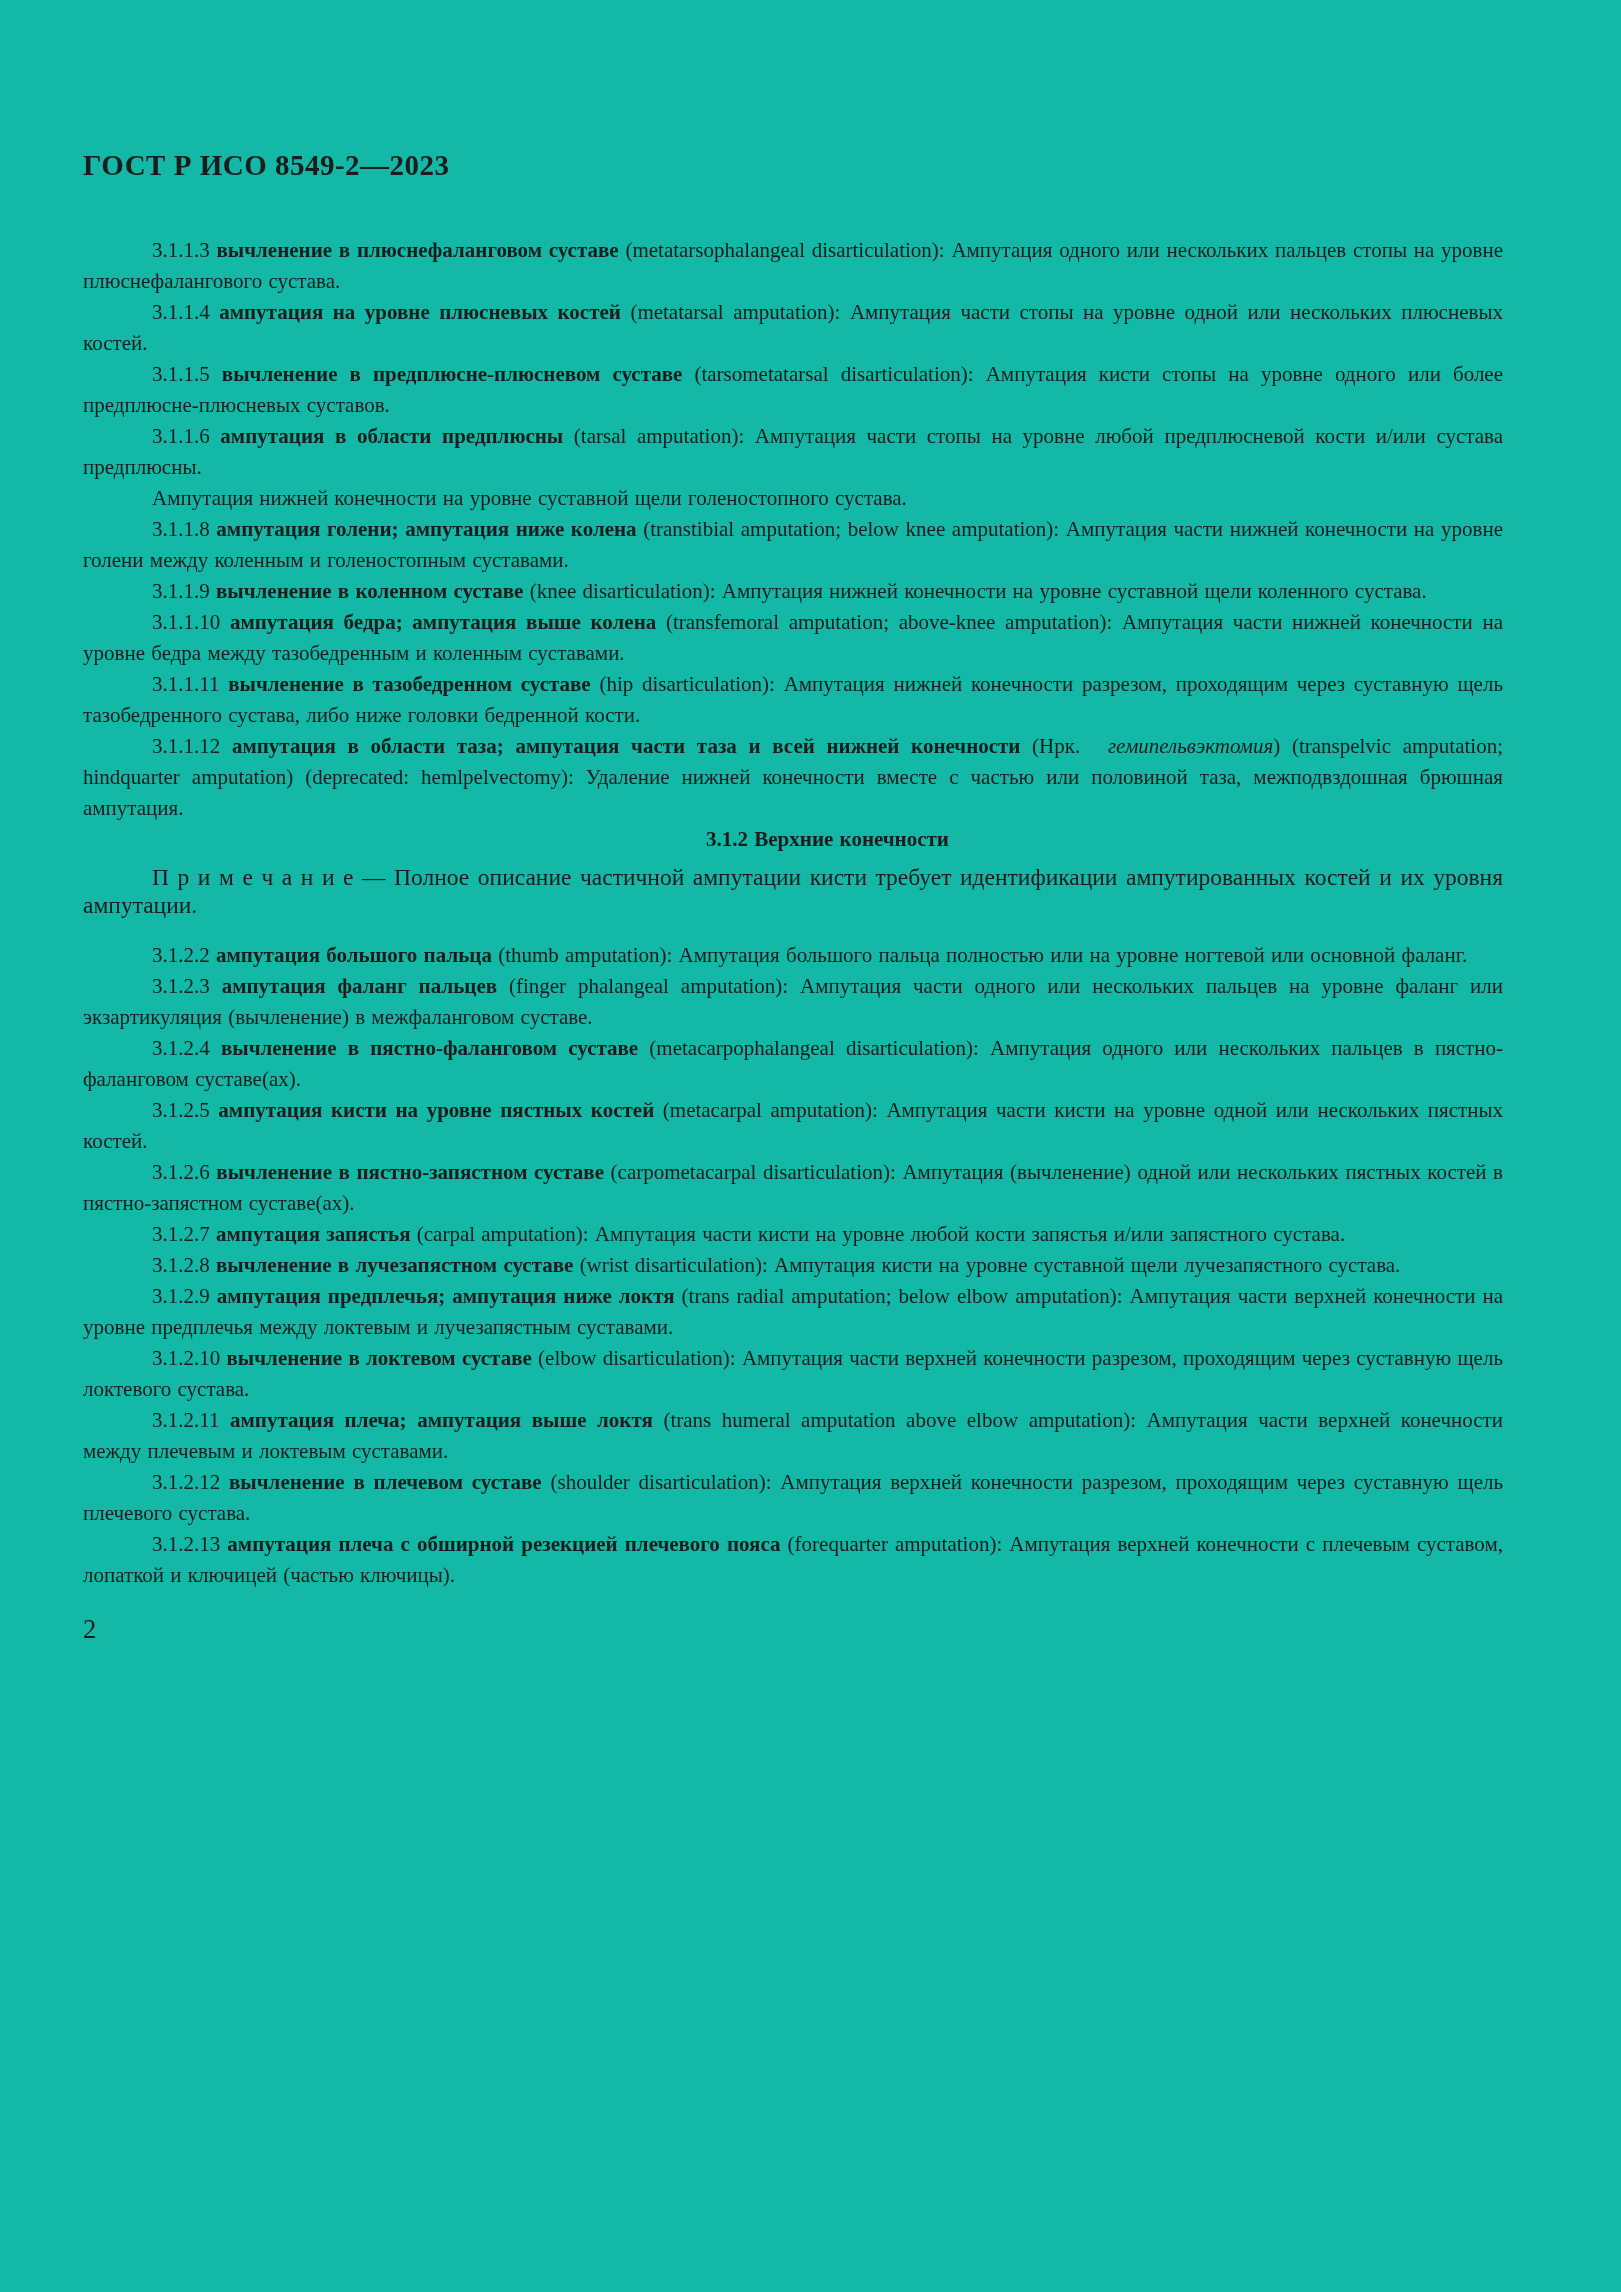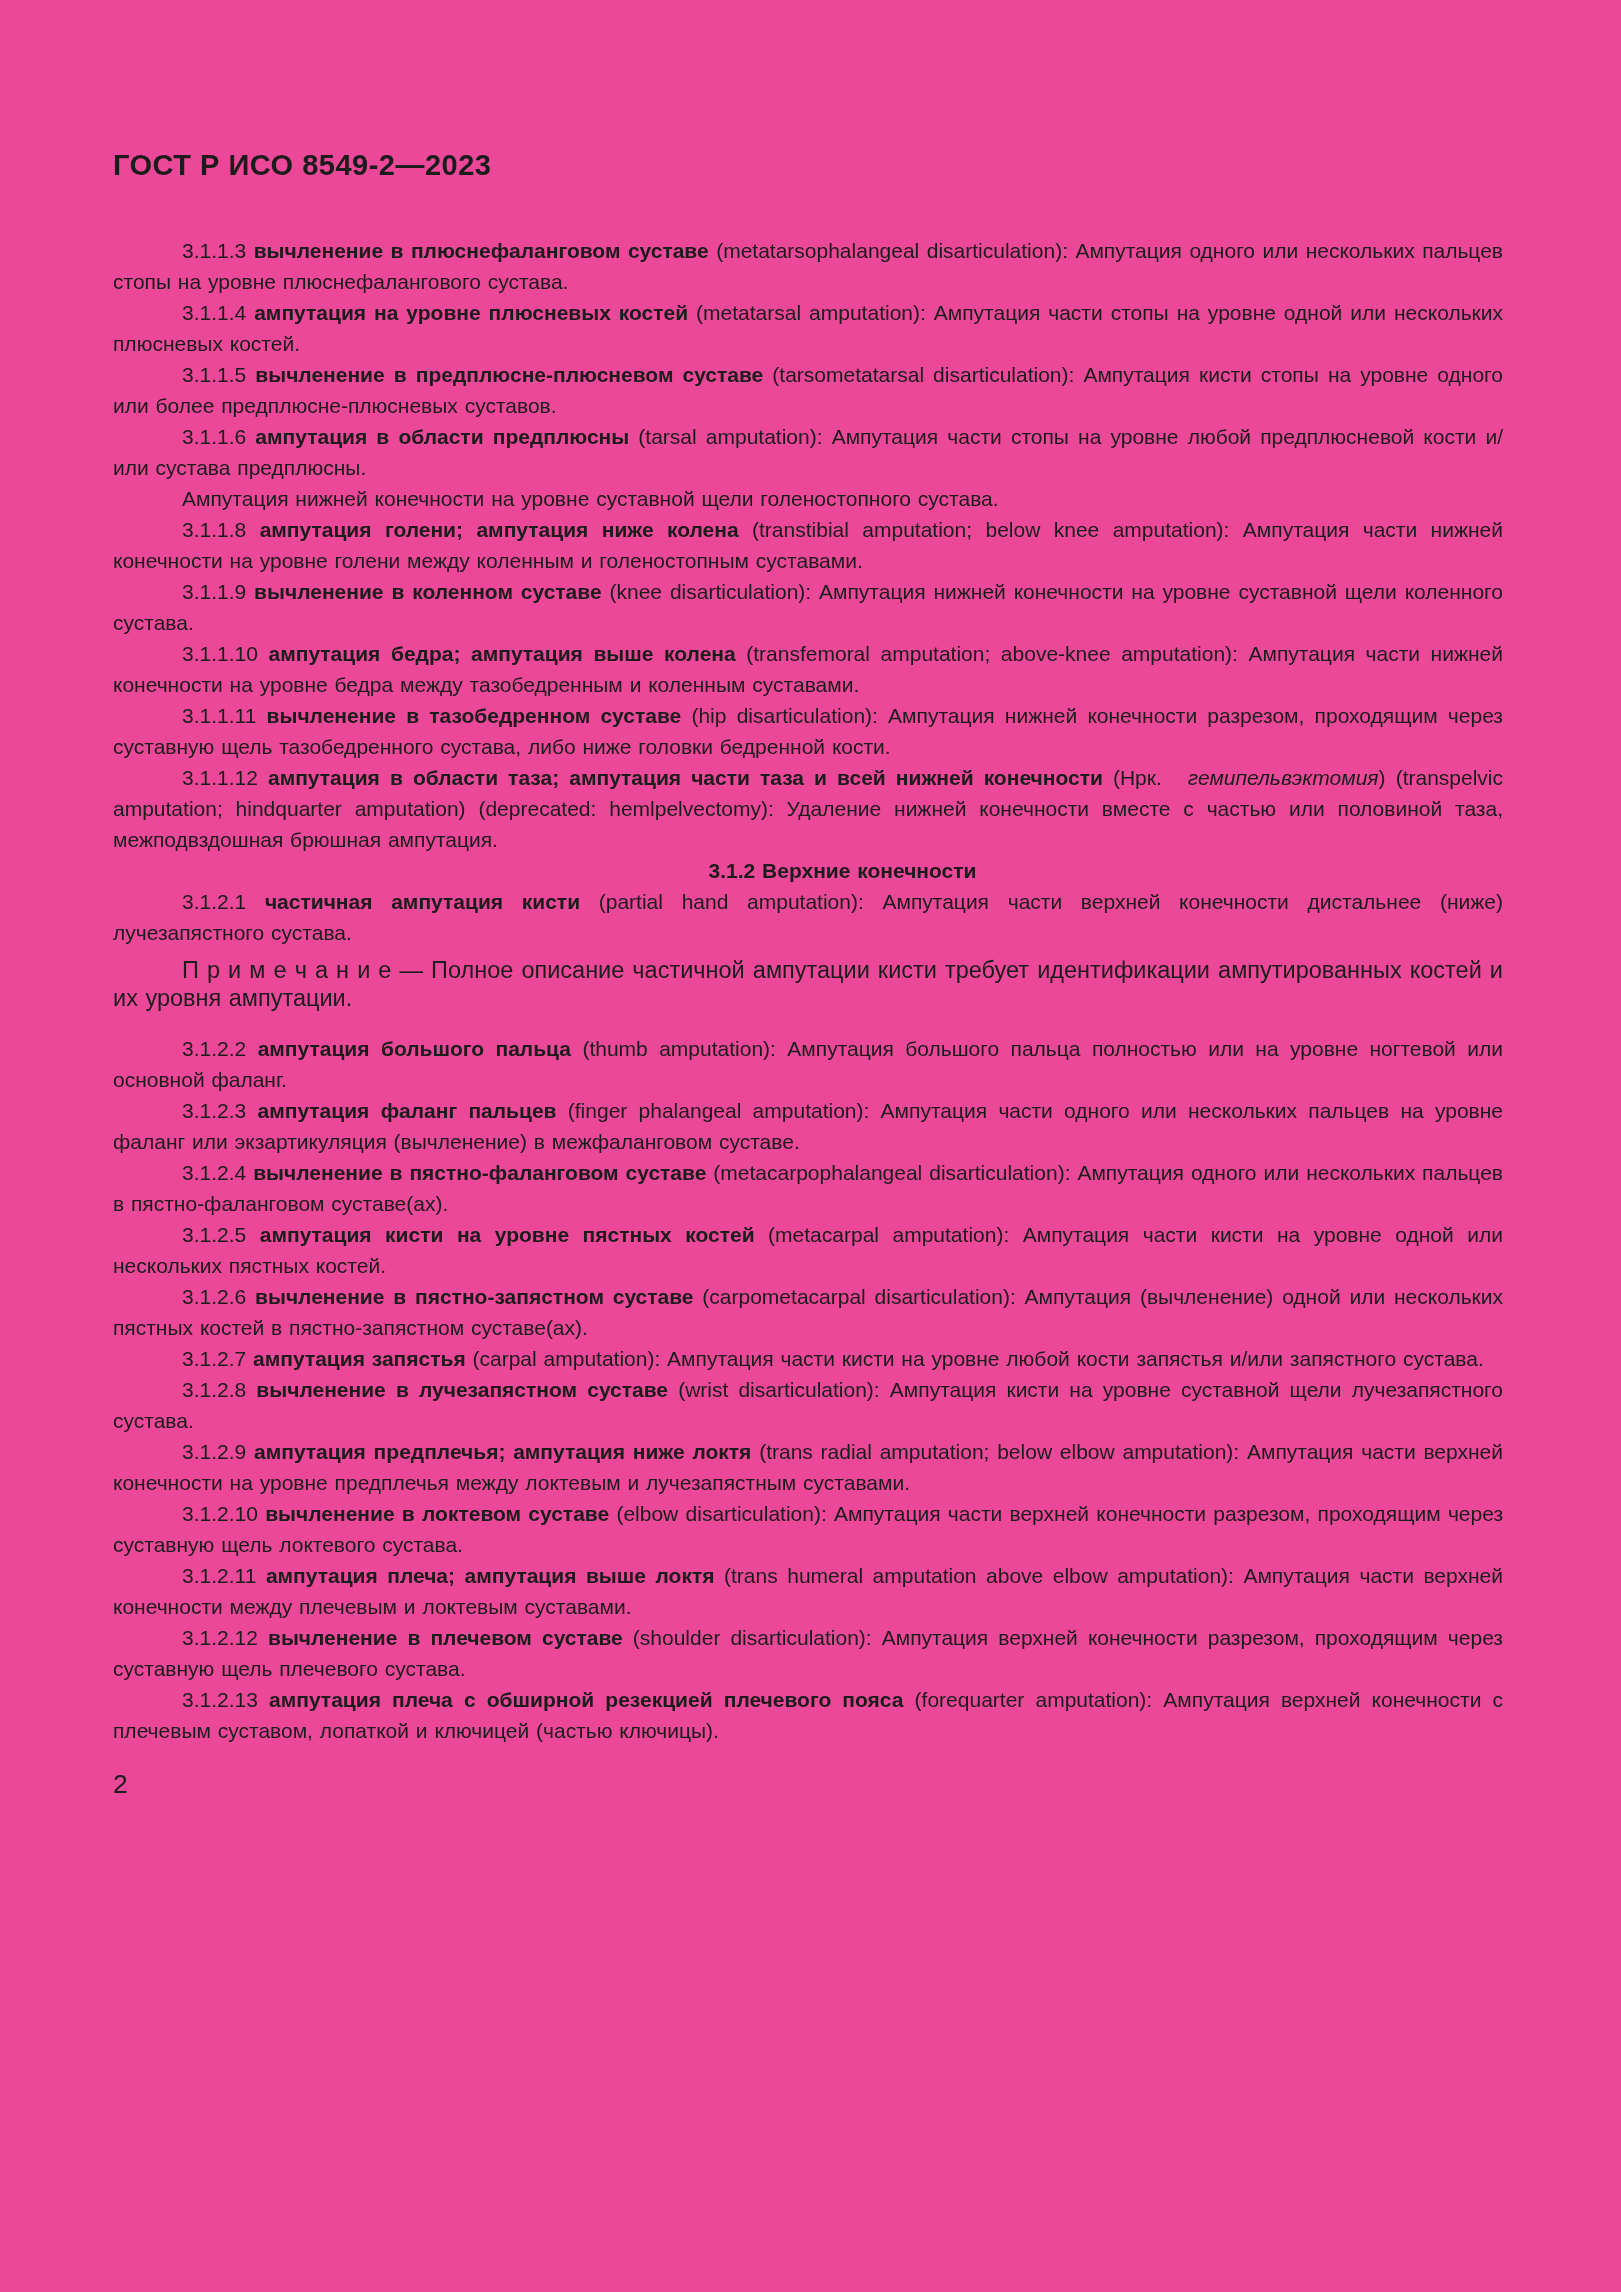--- a/index.html
+++ b/index.html
@@ -4,24 +4,24 @@
 <style>
   html, body {
     margin: 0;
     padding: 0;
     background: #ffffff;
   }
   .page {
     position: relative;
     width: 1621px;
     height: 2293px;
-    background: #ec4899;
+    background: #14b8a6;
     box-sizing: border-box;
-    padding: 149px 118px 0 113px;
-    font-family: Liberation Sans, sans-serif;
+    padding: 149px 118px 0 83px;
+    font-family: Liberation Serif, serif;
     color: #1c1c1c;
     overflow: hidden;
   }
   .doc-header {
     font-weight: bold;
     font-size: 29px;
     line-height: 33px;
     letter-spacing: 0.5px;
     margin: 0 0 53px 0;
   }
@@ -64,21 +64,20 @@
       <p class="entry"><span>3.1.1.4 </span><span class="bold">ампутация на уровне плюсневых костей</span><span> (metatarsal amputation): Ампутация части стопы на уровне одной или нескольких плюсневых костей.</span></p>
       <p class="entry"><span>3.1.1.5 </span><span class="bold">вычленение в предплюсне-плюсневом суставе</span><span> (tarsometatarsal disarticulation): Ампутация кисти стопы на уровне одного или более предплюсне-плюсневых суставов.</span></p>
       <p class="entry"><span>3.1.1.6 </span><span class="bold">ампутация в области предплюсны</span><span> (tarsal amputation): Ампутация части стопы на уровне любой предплюсневой кости и/или сустава предплюсны.</span></p>
       <p class="entry"><span>Ампутация нижней конечности на уровне суставной щели голеностопного сустава.</span></p>
       <p class="entry"><span>3.1.1.8 </span><span class="bold">ампутация голени; ампутация ниже колена</span><span> (transtibial amputation; below knee amputation): Ампутация части нижней конечности на уровне голени между коленным и голеностопным суставами.</span></p>
       <p class="entry"><span>3.1.1.9 </span><span class="bold">вычленение в коленном суставе</span><span> (knee disarticulation): Ампутация нижней конечности на уровне суставной щели коленного сустава.</span></p>
       <p class="entry"><span>3.1.1.10 </span><span class="bold">ампутация бедра; ампутация выше колена</span><span> (transfemoral amputation; above-knee amputation): Ампутация части нижней конечности на уровне бедра между тазобедренным и коленным суставами.</span></p>
       <p class="entry"><span>3.1.1.11 </span><span class="bold">вычленение в тазобедренном суставе</span><span> (hip disarticulation): Ампутация нижней конечности разрезом, проходящим через суставную щель тазобедренного сустава, либо ниже головки бедренной кости.</span></p>
       <p class="entry"><span>3.1.1.12 </span><span class="bold">ампутация в области таза; ампутация части таза и всей нижней конечности</span><span> (Нрк. </span><span class="italic">гемипельвэктомия</span><span>) (transpelvic amputation; hindquarter amputation) (deprecated: hemlpelvectomy): Удаление нижней конечности вместе с частью или половиной таза, межподвздошная брюшная ампутация.</span></p>
       <p class="heading"><span class="bold">3.1.2 Верхние конечности</span></p>
-      <p class="entry"><span>3.1.2.1 </span><span class="bold">частичная ампутация кисти</span><span> (partial hand amputation): Ампутация части верхней конечности дистальнее (ниже) лучезапястного сустава.</span></p>
       <p class="note"><span>П р и м е ч а н и е — Полное описание частичной ампутации кисти требует идентификации ампутированных костей и их уровня ампутации.</span></p>
       <p class="entry"><span>3.1.2.2 </span><span class="bold">ампутация большого пальца</span><span> (thumb amputation): Ампутация большого пальца полностью или на уровне ногтевой или основной фаланг.</span></p>
       <p class="entry"><span>3.1.2.3 </span><span class="bold">ампутация фаланг пальцев</span><span> (finger phalangeal amputation): Ампутация части одного или нескольких пальцев на уровне фаланг или экзартикуляция (вычленение) в межфаланговом суставе.</span></p>
       <p class="entry"><span>3.1.2.4 </span><span class="bold">вычленение в пястно-фаланговом суставе</span><span> (metacarpophalangeal disarticulation): Ампутация одного или нескольких пальцев в пястно-фаланговом суставе(ах).</span></p>
       <p class="entry"><span>3.1.2.5 </span><span class="bold">ампутация кисти на уровне пястных костей</span><span> (metacarpal amputation): Ампутация части кисти на уровне одной или нескольких пястных костей.</span></p>
       <p class="entry"><span>3.1.2.6 </span><span class="bold">вычленение в пястно-запястном суставе</span><span> (carpometacarpal disarticulation): Ампутация (вычленение) одной или нескольких пястных костей в пястно-запястном суставе(ах).</span></p>
       <p class="entry"><span>3.1.2.7 </span><span class="bold">ампутация запястья</span><span> (carpal amputation): Ампутация части кисти на уровне любой кости запястья и/или запястного сустава.</span></p>
       <p class="entry"><span>3.1.2.8 </span><span class="bold">вычленение в лучезапястном суставе</span><span> (wrist disarticulation): Ампутация кисти на уровне суставной щели лучезапястного сустава.</span></p>
       <p class="entry"><span>3.1.2.9 </span><span class="bold">ампутация предплечья; ампутация ниже локтя</span><span> (trans radial amputation; below elbow amputation): Ампутация части верхней конечности на уровне предплечья между локтевым и лучезапястным суставами.</span></p>
       <p class="entry"><span>3.1.2.10 </span><span class="bold">вычленение в локтевом суставе</span><span> (elbow disarticulation): Ампутация части верхней конечности разрезом, проходящим через суставную щель локтевого сустава.</span></p>

